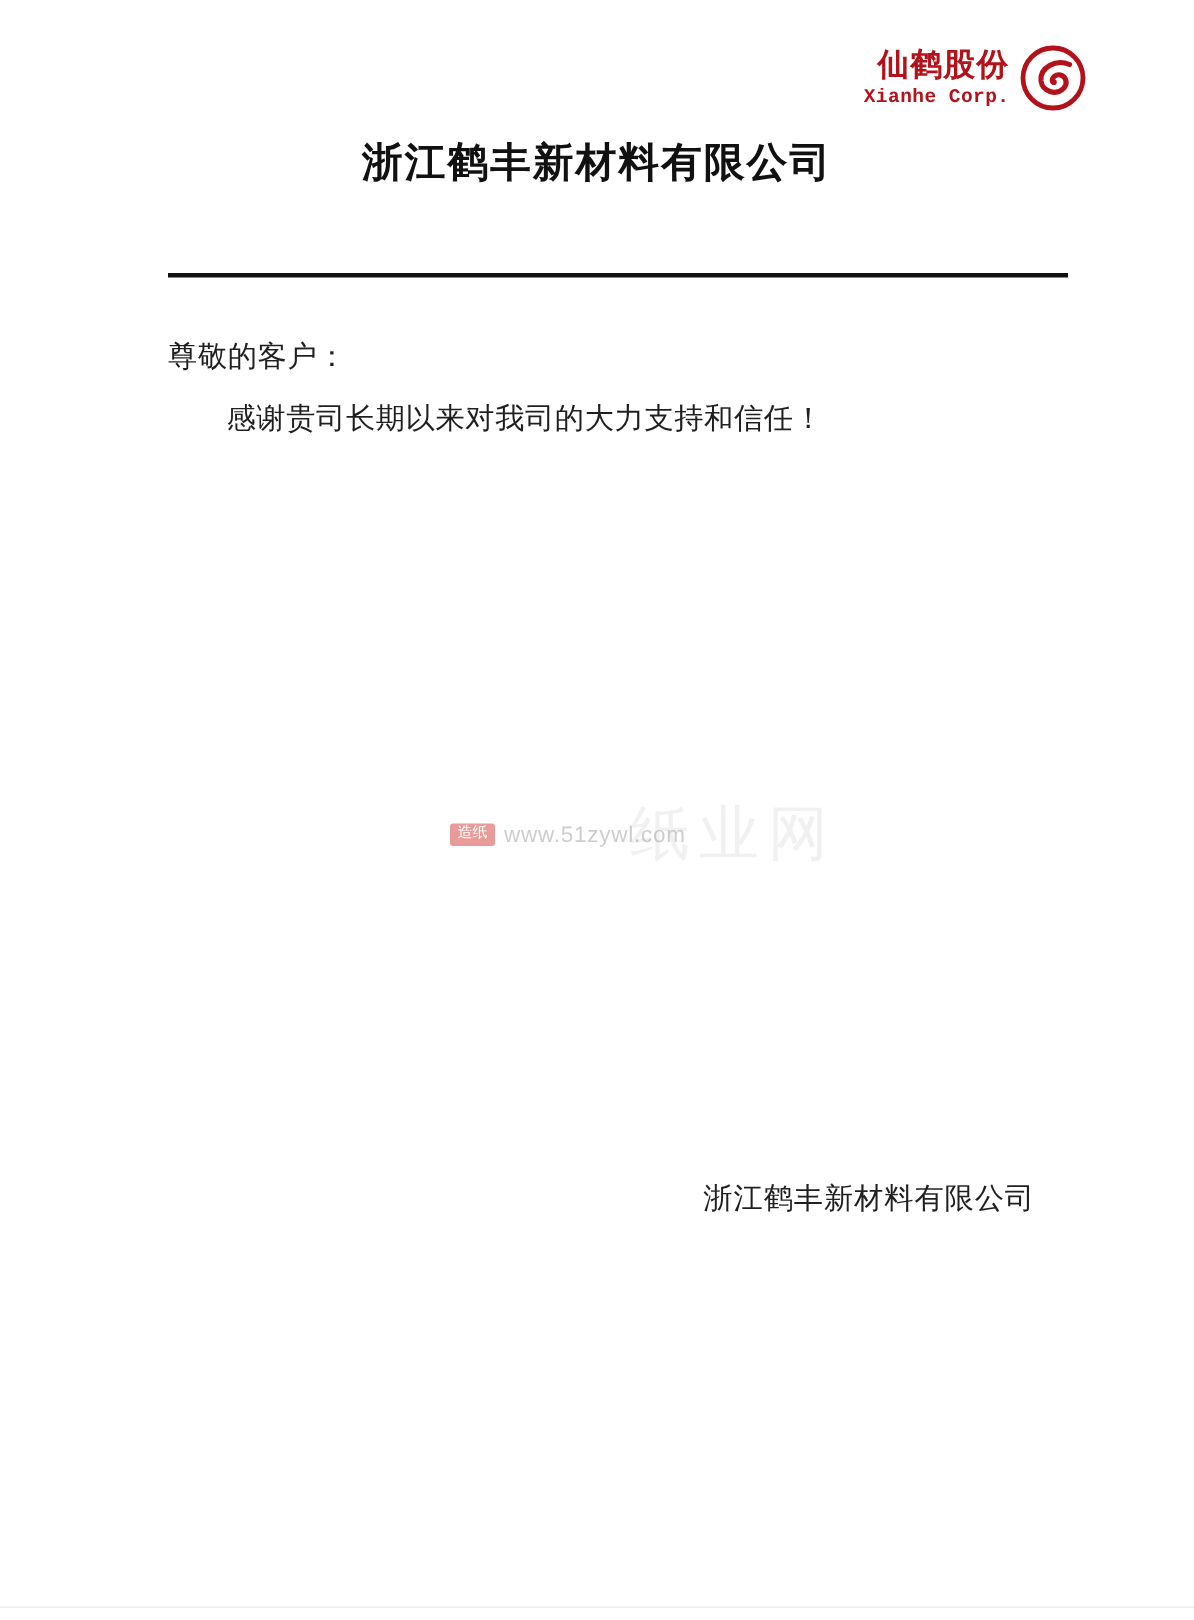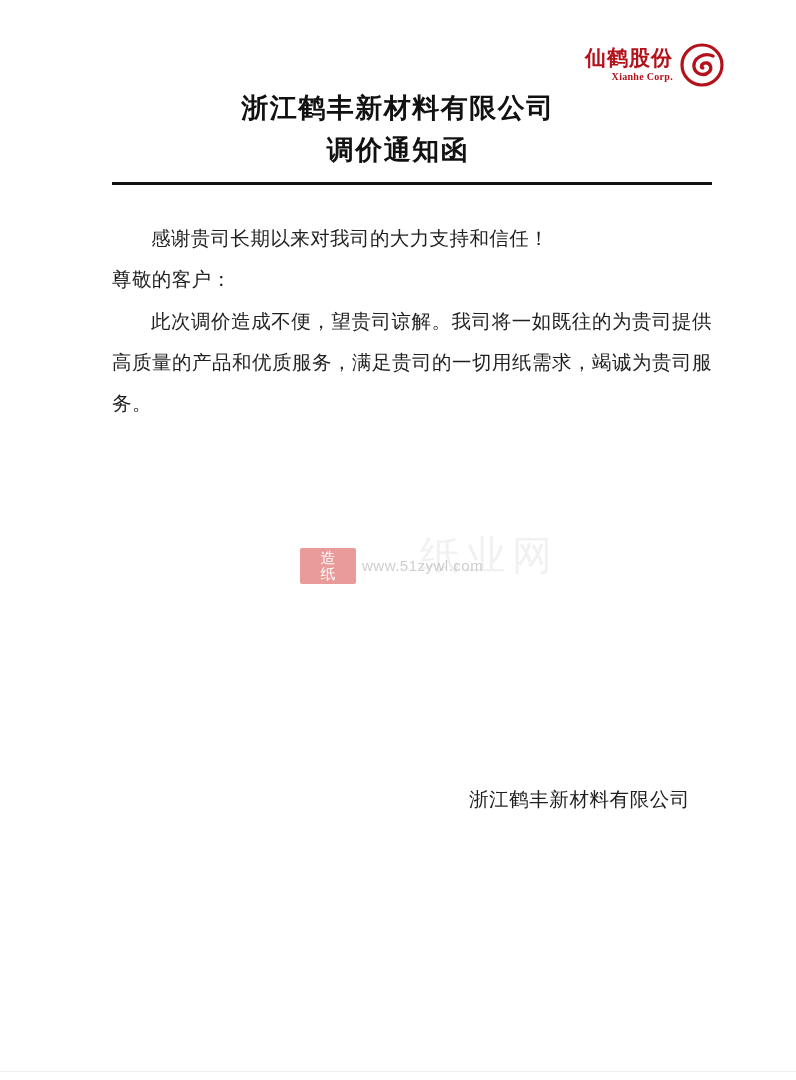--- a/index.html
+++ b/index.html
@@ -22,42 +22,42 @@
     top: 0;
     width: 796px;
     height: 1080px;
     background: #ffffff;
   }
 
   
   .logo-area {
     position: absolute;
     right: 72px;
-    top: 43px;
+    top: 30px;
     display: flex;
     align-items: center;
     gap: 7px;
   }
   .logo-text-block {
     display: flex;
     flex-direction: column;
     align-items: flex-end;
     line-height: 1.05;
   }
   .logo-cn {
     font-family: "Liberation Sans", "DejaVu Sans", sans-serif;
     font-weight: bold;
     font-size: 21px;
     color: #b4121b;
     letter-spacing: 1px;
   }
   .logo-en {
-    font-family: Liberation Serif, serif;
+    font-family: Liberation Mono, monospace;
     font-weight: bold;
-    font-size: 10px;
+    font-size: 13px;
     color: #b4121b;
     letter-spacing: 0.3px;
     margin-top: 3px;
   }
   .logo-mark {
     position: relative;
     width: 44px;
     height: 44px;
   }
   .logo-mark svg { display: block; }
@@ -126,25 +126,25 @@
     left: 300px;
     top: 548px;
     display: flex;
     align-items: center;
     gap: 6px;
     opacity: 0.5;
     pointer-events: none;
   }
   .wm-badge {
     font-family: "Liberation Sans", "DejaVu Sans", sans-serif;
-    font-size: 15px;
+    font-size: 10px;
     color: #ffffff;
     background: #d33a33;
     border-radius: 2px;
-    padding: 2px 17px;
+    padding: 2px 4px;
     line-height: 1.05;
     width: 22px;
     text-align: center;
     letter-spacing: 0px;
   }
   .wm-url {
     font-family: "Liberation Sans", "DejaVu Sans", sans-serif;
     font-size: 15px;
     color: #9d9d9d;
     letter-spacing: 0.5px;
@@ -185,29 +185,27 @@
       <svg width="44" height="44" viewBox="0 0 44 44" aria-hidden="true">
         <circle cx="22" cy="22" r="20" fill="none" stroke="#b4121b" stroke-width="3.2"></circle>
         <path d="M33 13 C24 9, 13 15, 14 24 C15 31, 24 34, 29 29 C32 26, 31 21, 27 20 C24 19.3, 21 21.5, 21.6 24.3" fill="none" stroke="#b4121b" stroke-width="3.4" stroke-linecap="round"></path>
         <circle cx="22.6" cy="24.8" r="1.9" fill="#b4121b"></circle>
       </svg>
     </div>
   </div>
 
   <div class="title-block">
     <div class="title-line">浙江鹤丰新材料有限公司</div>
-    <div class="title-line">调价通知函</div>
   </div>
 
   <div class="rule"></div>
 
   <div class="body-block">
+    <div class="para">尊敬的客户：</div>
     <div class="para indent">感谢贵司长期以来对我司的大力支持和信任！</div>
-    <div class="para">尊敬的客户：</div>
-    <div class="para indent">此次调价造成不便，望贵司谅解。我司将一如既往的为贵司提供高质量的产品和优质服务，满足贵司的一切用纸需求，竭诚为贵司服务。</div>
   </div>
 
   <div class="wm-ghost">纸业网</div>
   <div class="watermark">
     <div class="wm-badge">造纸</div>
     <div class="wm-url">www.51zywl.com</div>
   </div>
 
   <div class="sign-block">
     <div class="sign-line">浙江鹤丰新材料有限公司</div>

